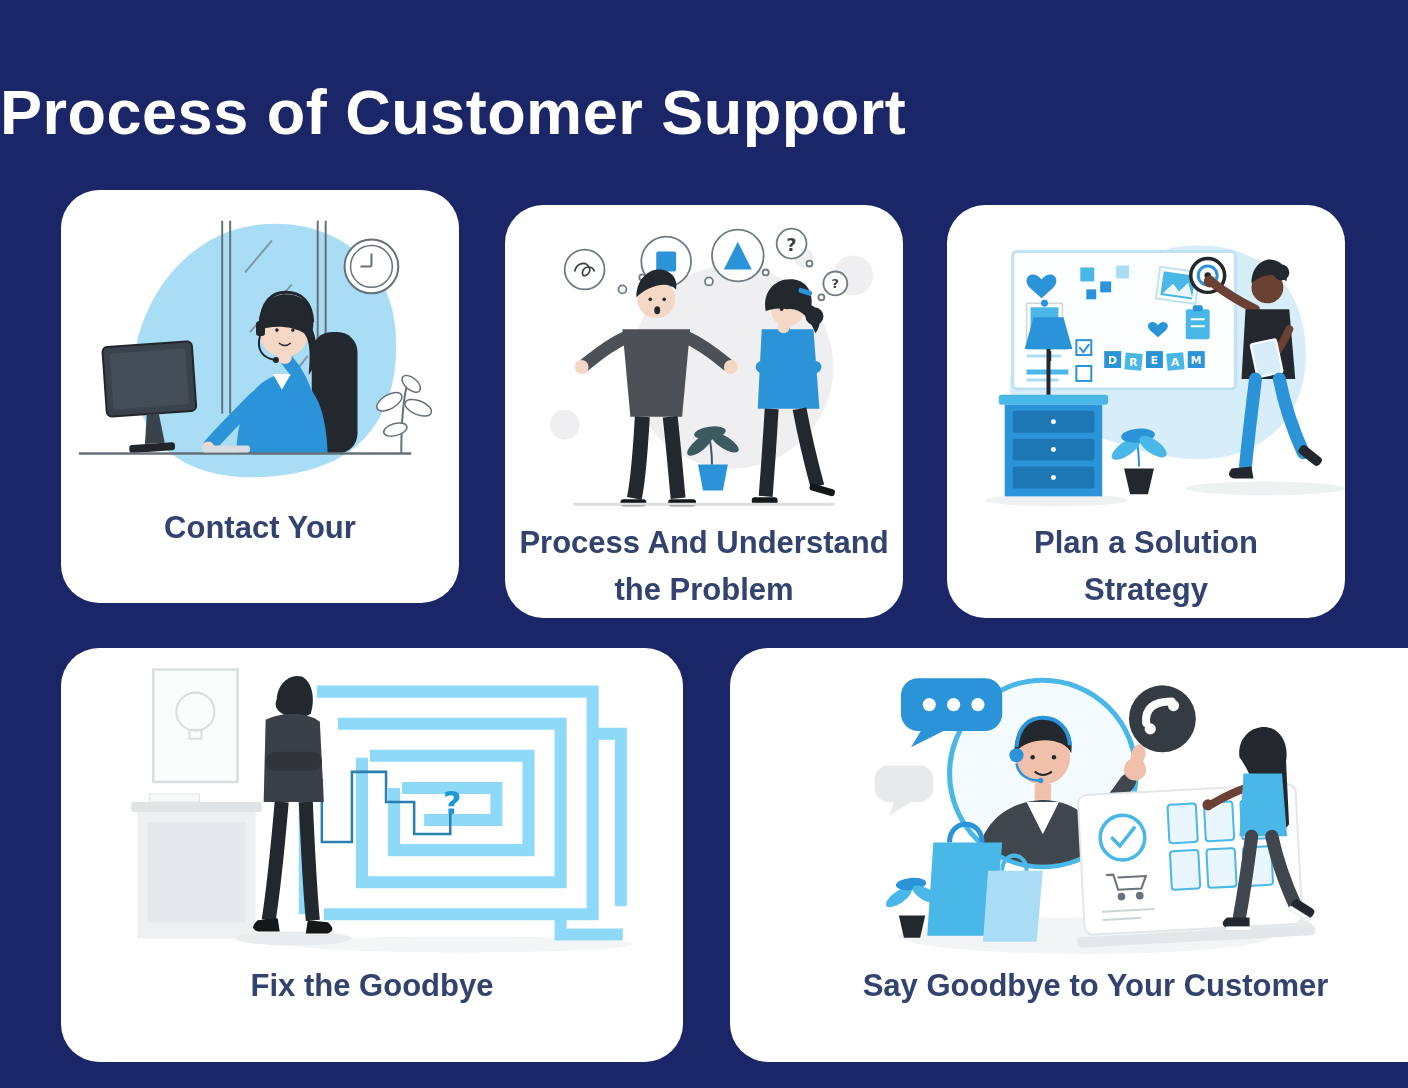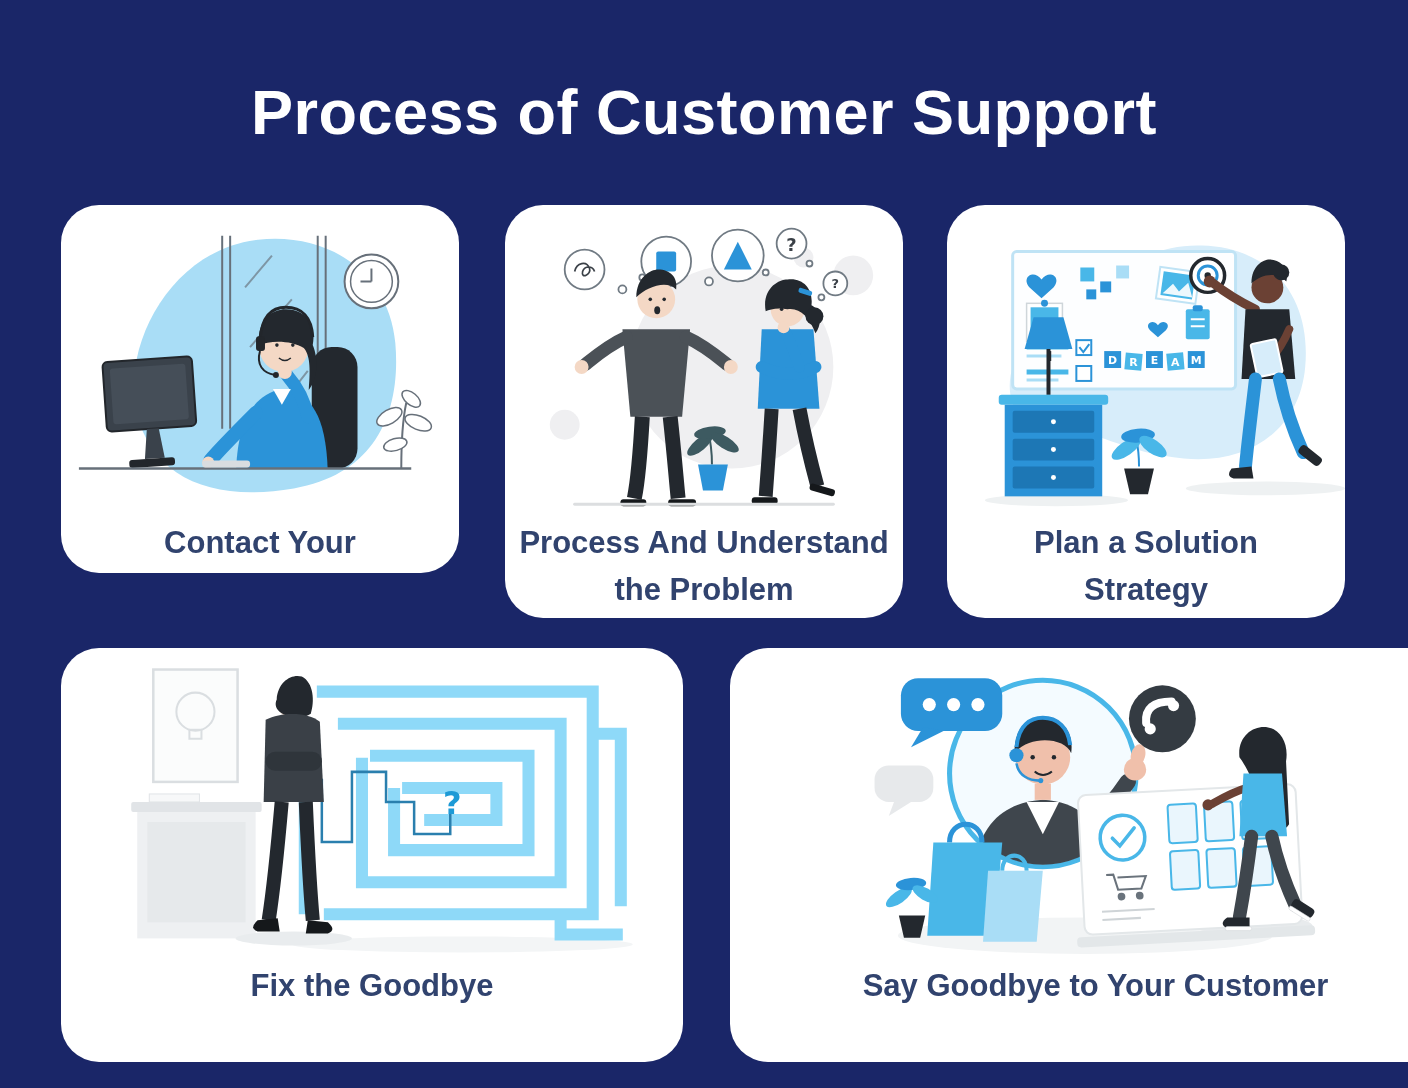--- a/index.html
+++ b/index.html
@@ -4,27 +4,27 @@
 <style>
   html,body{margin:0;padding:0;}
   body{
     width:1408px;height:1088px;
     background:#1a2668;
     font-family:"Liberation Sans",sans-serif;
     position:relative;overflow:hidden;
   }
   .title{
     position:absolute;left:0;right:0;top:76px;margin:0;
-    text-align:center;color:#ffffff;
+    color:#ffffff;
     font-size:63px;font-weight:800;letter-spacing:.5px;
   }
   .card{
     position:absolute;background:#ffffff;border-radius:38px;
   }
-  #card1{left:61px;top:205px;width:398px;height:368px;}
+  #card1{left:61px;top:190px;width:398px;height:413px;}
   #card2{left:505px;top:205px;width:398px;height:413px;}
   #card3{left:947px;top:205px;width:398px;height:413px;}
   #card4{left:61px;top:648px;width:622px;height:414px;}
   #card5{left:730px;top:648px;width:731px;height:414px;}
   .illus{position:absolute;left:0;right:0;top:12px;height:300px;}
   .illus svg{width:100%;height:100%;display:block;}
   .caption{
     position:absolute;left:8px;right:8px;top:314px;margin:0;
     text-align:center;color:#31436e;
     font-size:31px;font-weight:700;line-height:47px;

